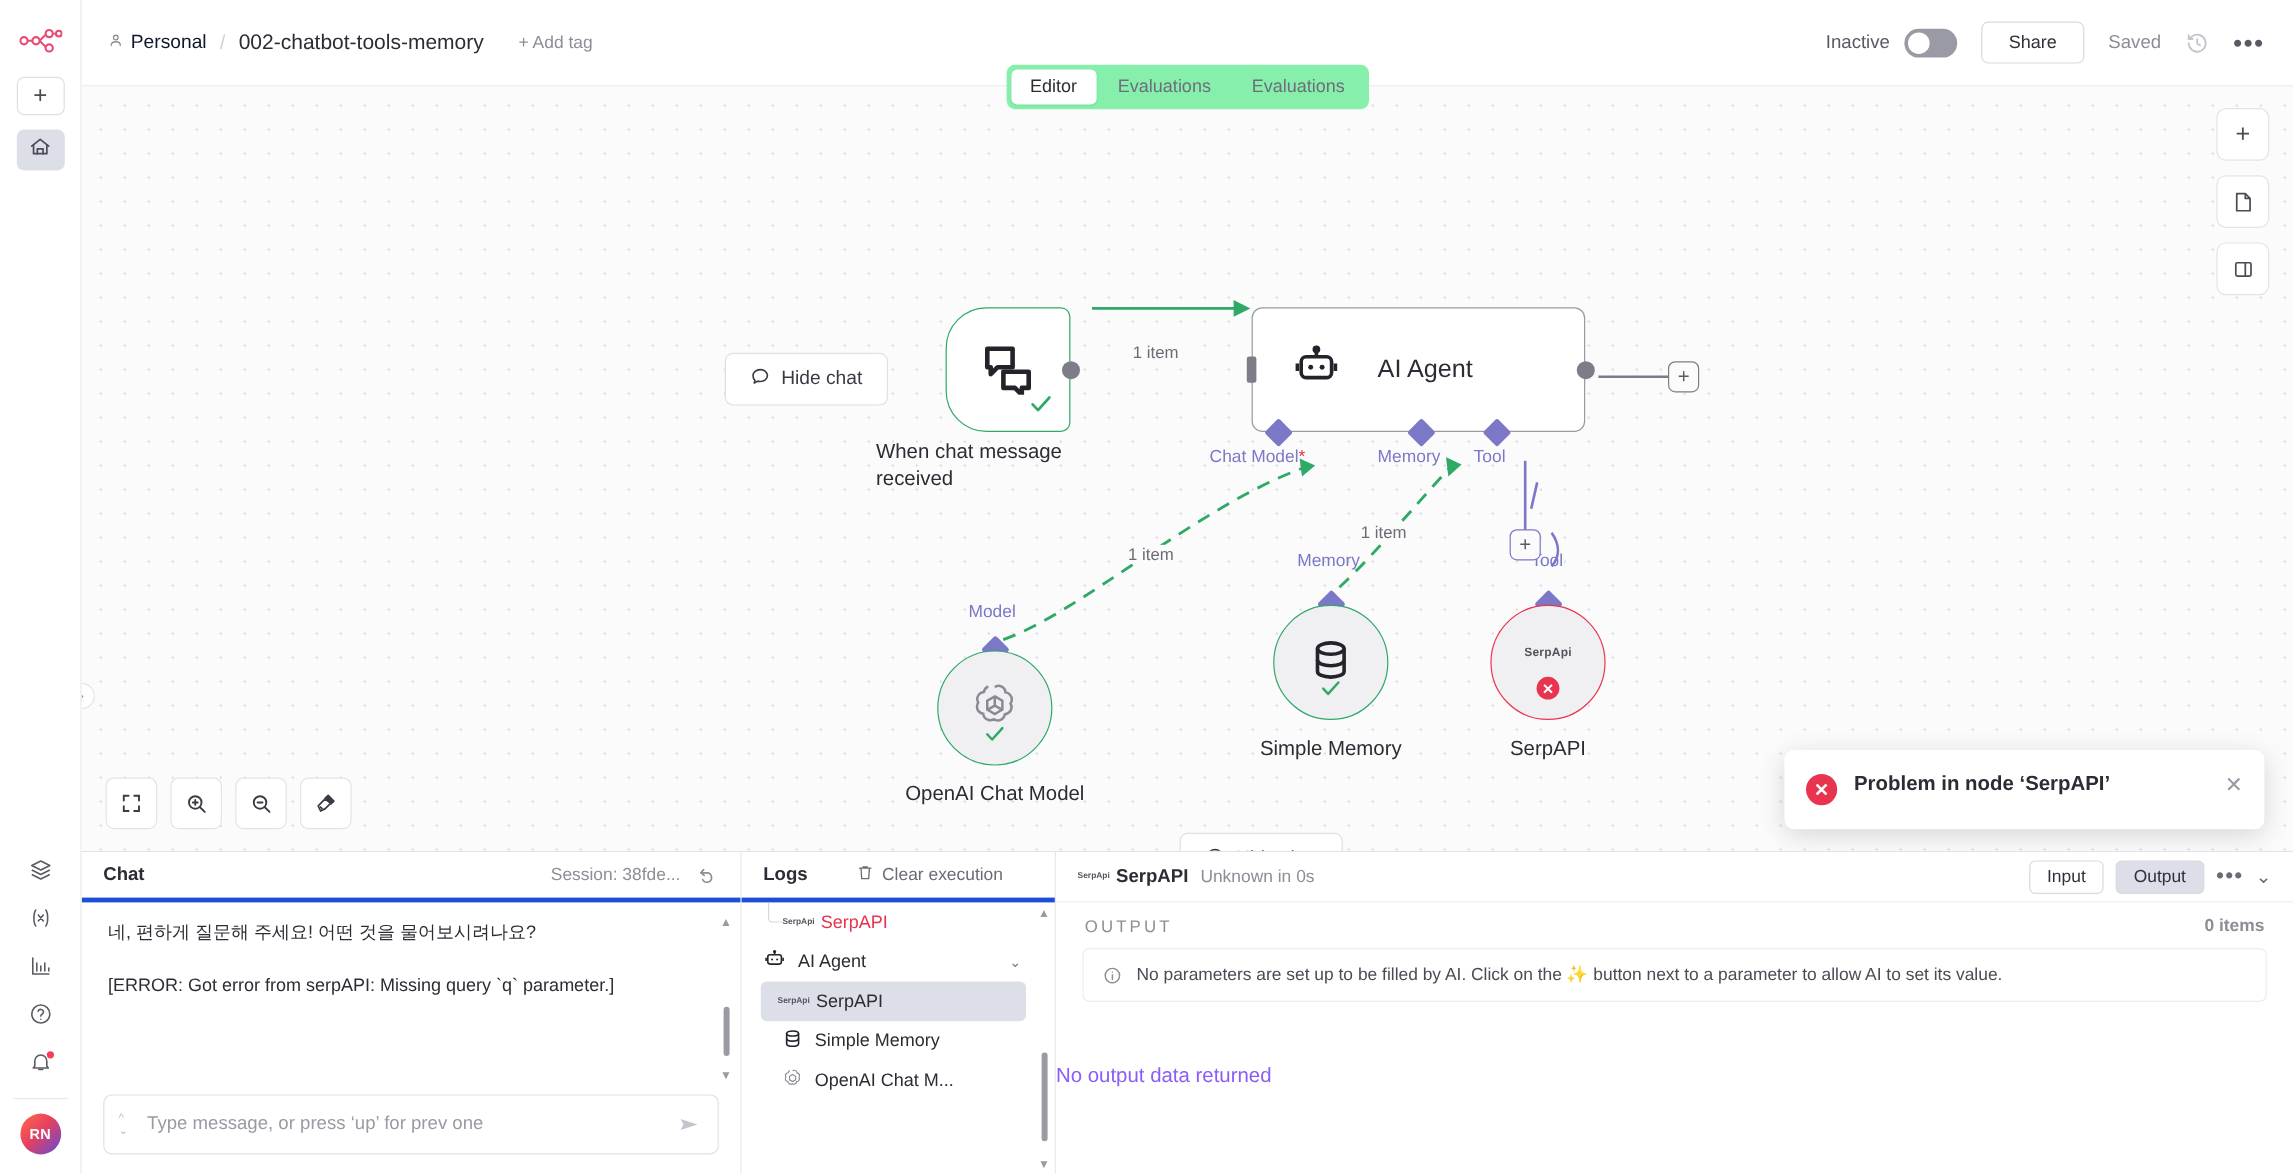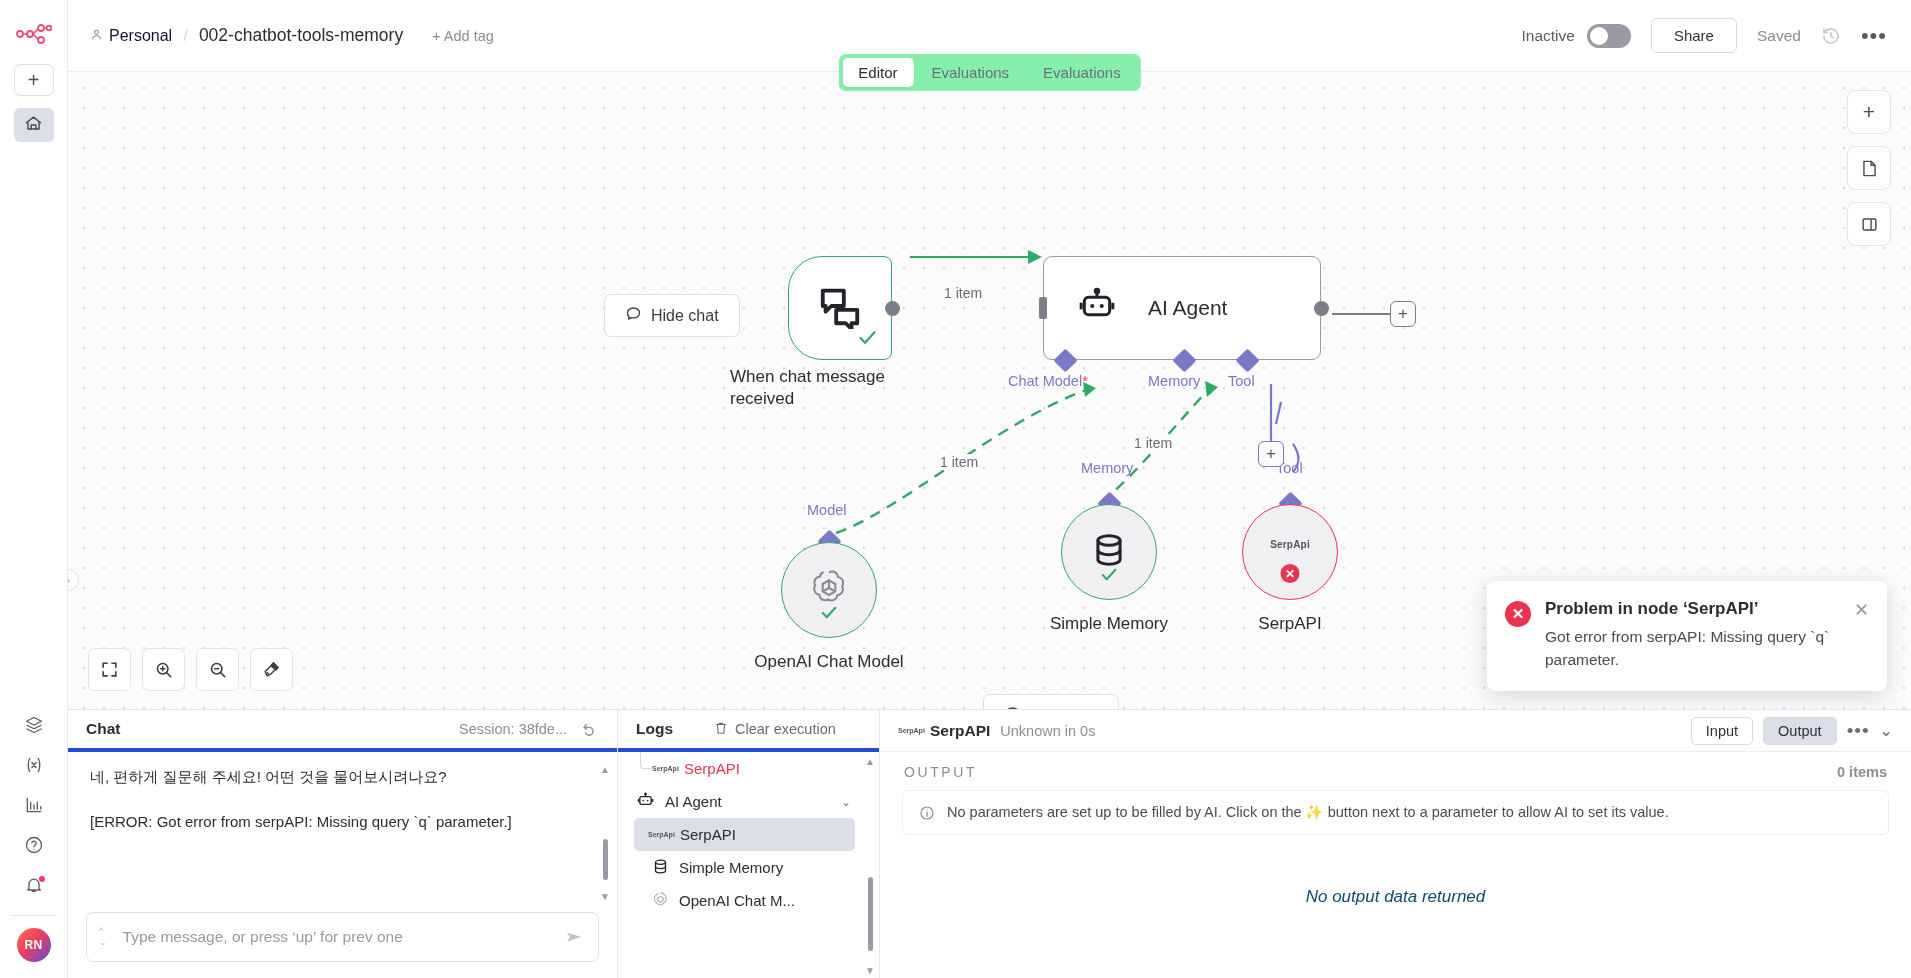--- a/index.html
+++ b/index.html
@@ -264,21 +264,21 @@
     display: flex; align-items: center; padding: 12px 24px 10px;
     font-size: 14px; letter-spacing: 2.6px; color: #8d8d97;
   }
   .out-items { margin-left: auto; letter-spacing: 0; font-size: 14.5px; font-weight: bold; }
   .notice {
     margin: 0 22px; border: 1px solid #ededf1; border-radius: 6px;
     padding: 13px 16px; display: flex; align-items: center; gap: 12px;
     font-size: 14.5px; color: #4b4b55;
   }
   .notice-ico { color: #8d8d97; display: flex; }
-  .no-output { text-align: center; font-size: 17px; color: #0c4a6e; margin-top: 52px; font-style: italic; }
+  .no-output { text-align: left; font-size: 17px; color: #8b5cf6; margin-top: 52px; }
 </style>
 </head>
 <body>
 
 <div class="app">
 
   <div class="rail">
     <div class="rail-logo">
       <svg width="36" height="20" viewBox="0 0 36 20" fill="none" stroke="#ea4b71" stroke-width="1.8">
         <circle cx="4" cy="10" r="3"></circle>
@@ -569,21 +569,20 @@
             <rect x="4" y="5" width="16" height="14" rx="1.6"></rect>
               <path d="M14 5v14"></path>
           </svg>
         </div>
       </div>
 
       <div class="toast">
         <div class="toast-x-ico">✕</div>
         <div>
           <div class="toast-title">Problem in node ‘SerpAPI’</div>
-          <div class="toast-msg">Got error from serpAPI: Missing query `q` parameter.</div>
         </div>
         <div class="toast-close">✕</div>
       </div>
     </div>
 
     <div class="bottom">
 
       <div class="panel-chat">
         <div class="panel-head">
           <span class="panel-title">Chat</span>

